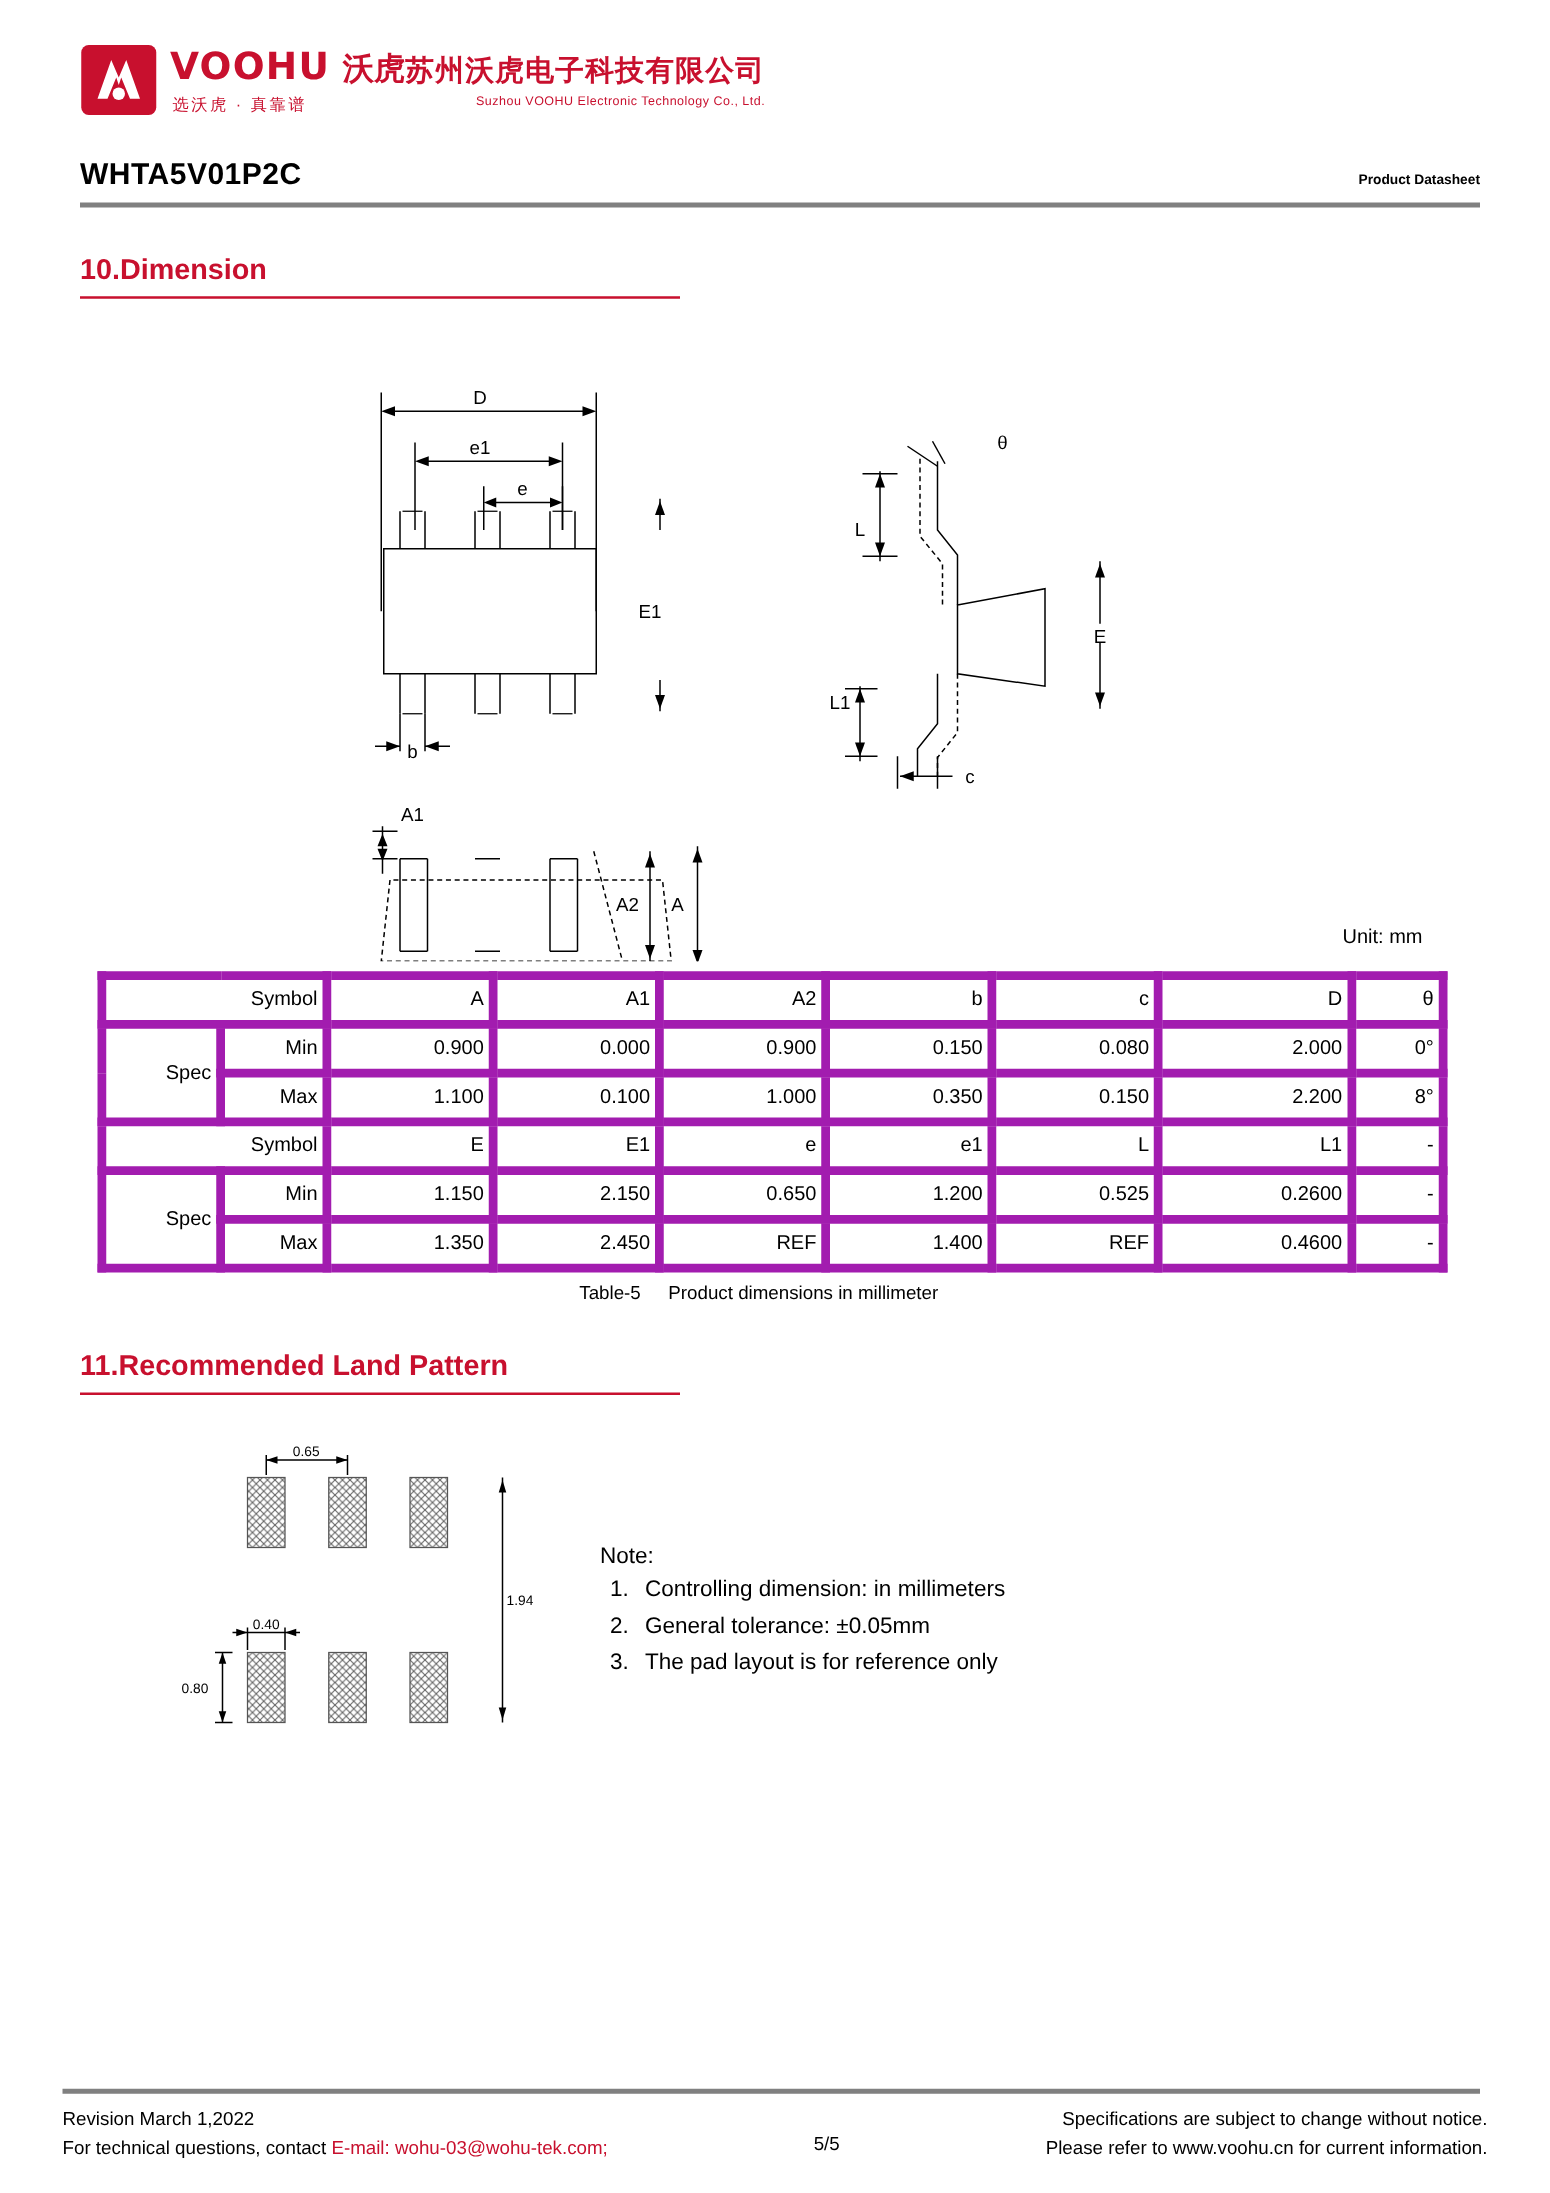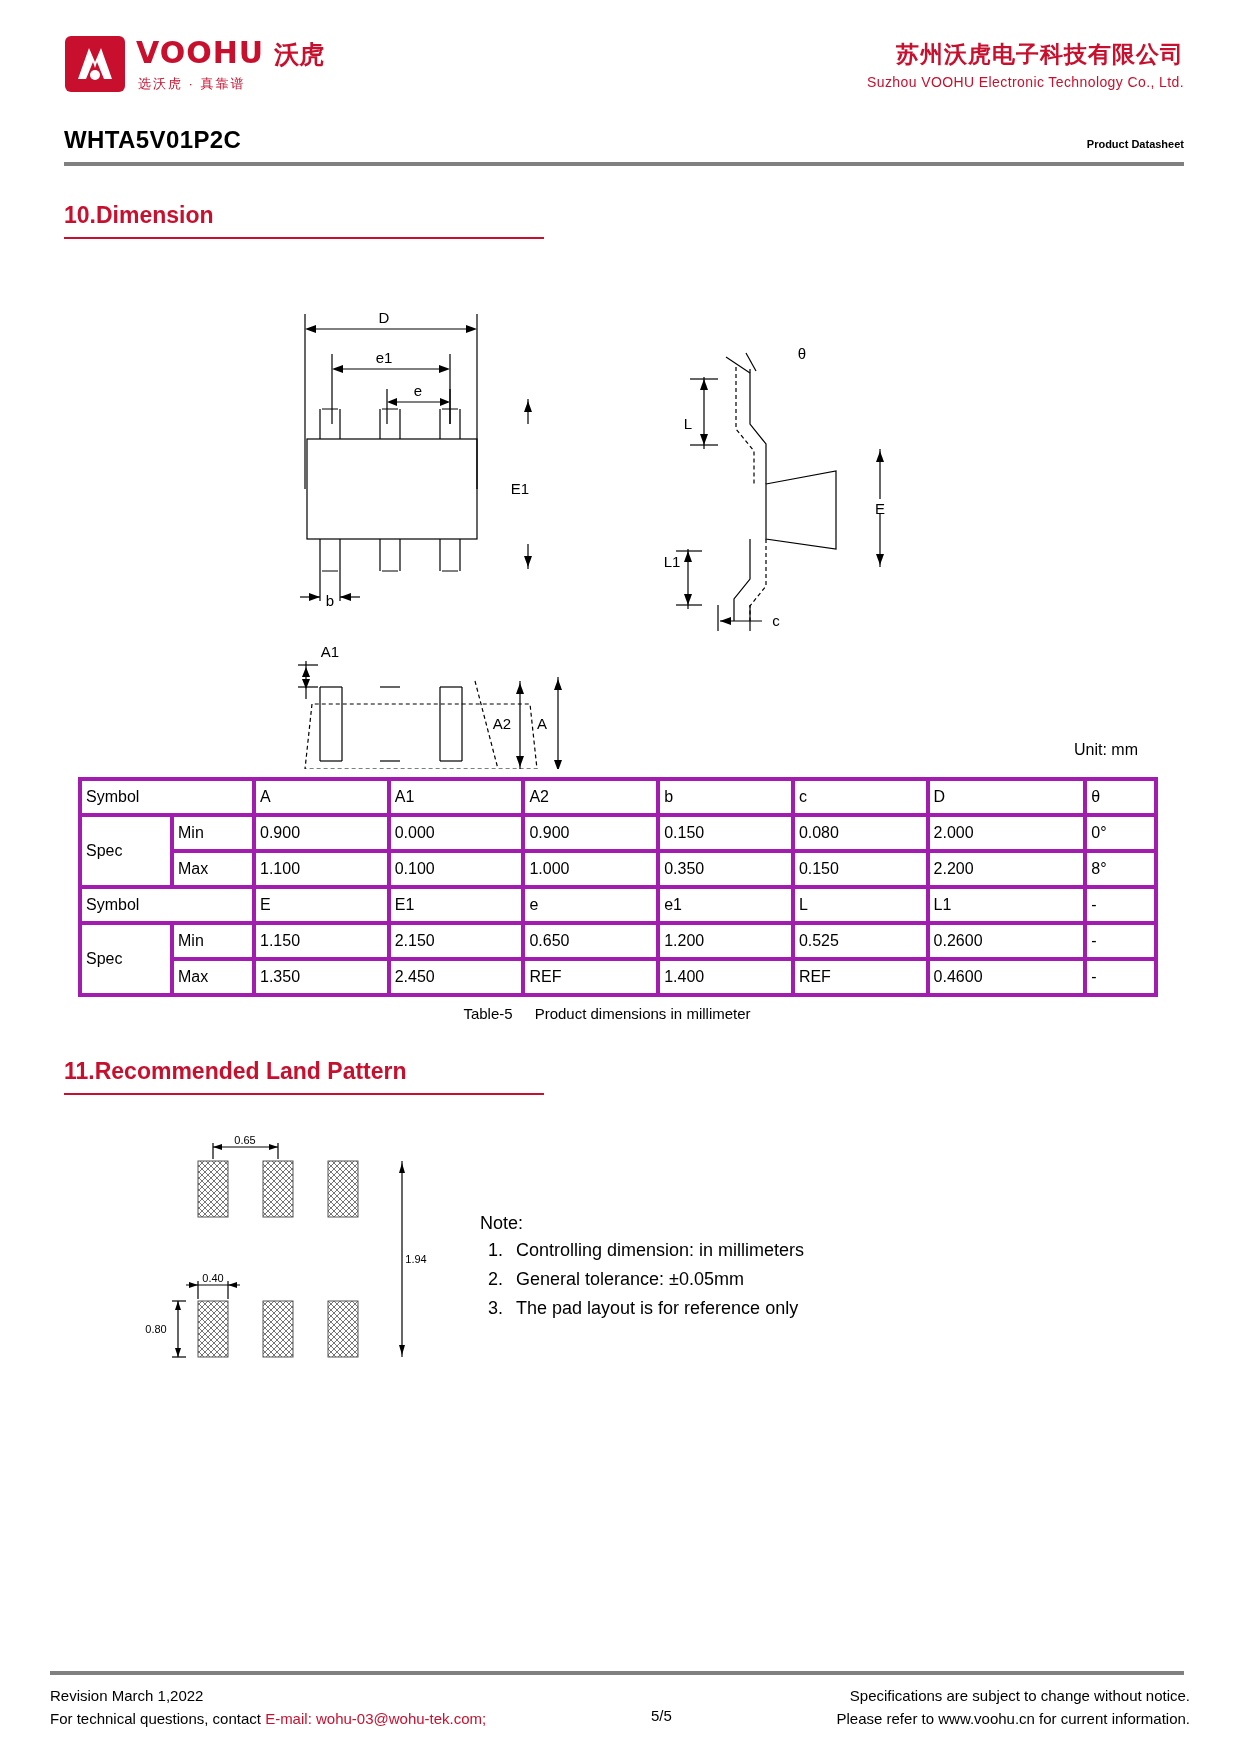--- a/index.html
+++ b/index.html
@@ -23,21 +23,20 @@
     padding: 0 50px;
   }
 
   
   .header {
     position: relative;
     height: 92px;
     padding-top: 18px;
     display: flex;
     align-items: center;
-    justify-content: space-between;
   }
   .logo-block {
     display: flex;
     align-items: center;
     gap: 10px;
     padding-left: 14px;
   }
   .logo-mark {
     width: 62px;
     height: 58px;
@@ -76,21 +75,21 @@
     text-align: right;
     padding-right: 6px;
   }
   .company-cn {
     font-size: 23px;
     font-weight: bold;
     color: #c8102e;
     letter-spacing: 1px;
   }
   .company-en {
-    font-size: 14px;
+    font-size: 10px;
     color: #c8102e;
     letter-spacing: 0.4px;
     margin-top: 4px;
   }
 
   .title-row {
     display: flex;
     align-items: flex-end;
     justify-content: space-between;
     padding: 16px 6px 4px 14px;
@@ -145,22 +144,22 @@
   .dim-table-wrap {
     padding: 0 32px 0 28px;
     margin-top: 8px;
   }
   table.dim {
     border-collapse: collapse;
     width: 100%;
     font-size: 16px;
   }
   table.dim td, table.dim th {
-    border: 4px solid #a21caf;
-    text-align: left;
+    border: 7px solid #a21caf;
+    text-align: right;
     height: 28px;
     font-weight: normal;
     padding: 2px 4px;
   }
   table.dim .symbol-cell {
     width: 150px;
   }
   table.dim .spec-cell {
     width: 80px;
   }

